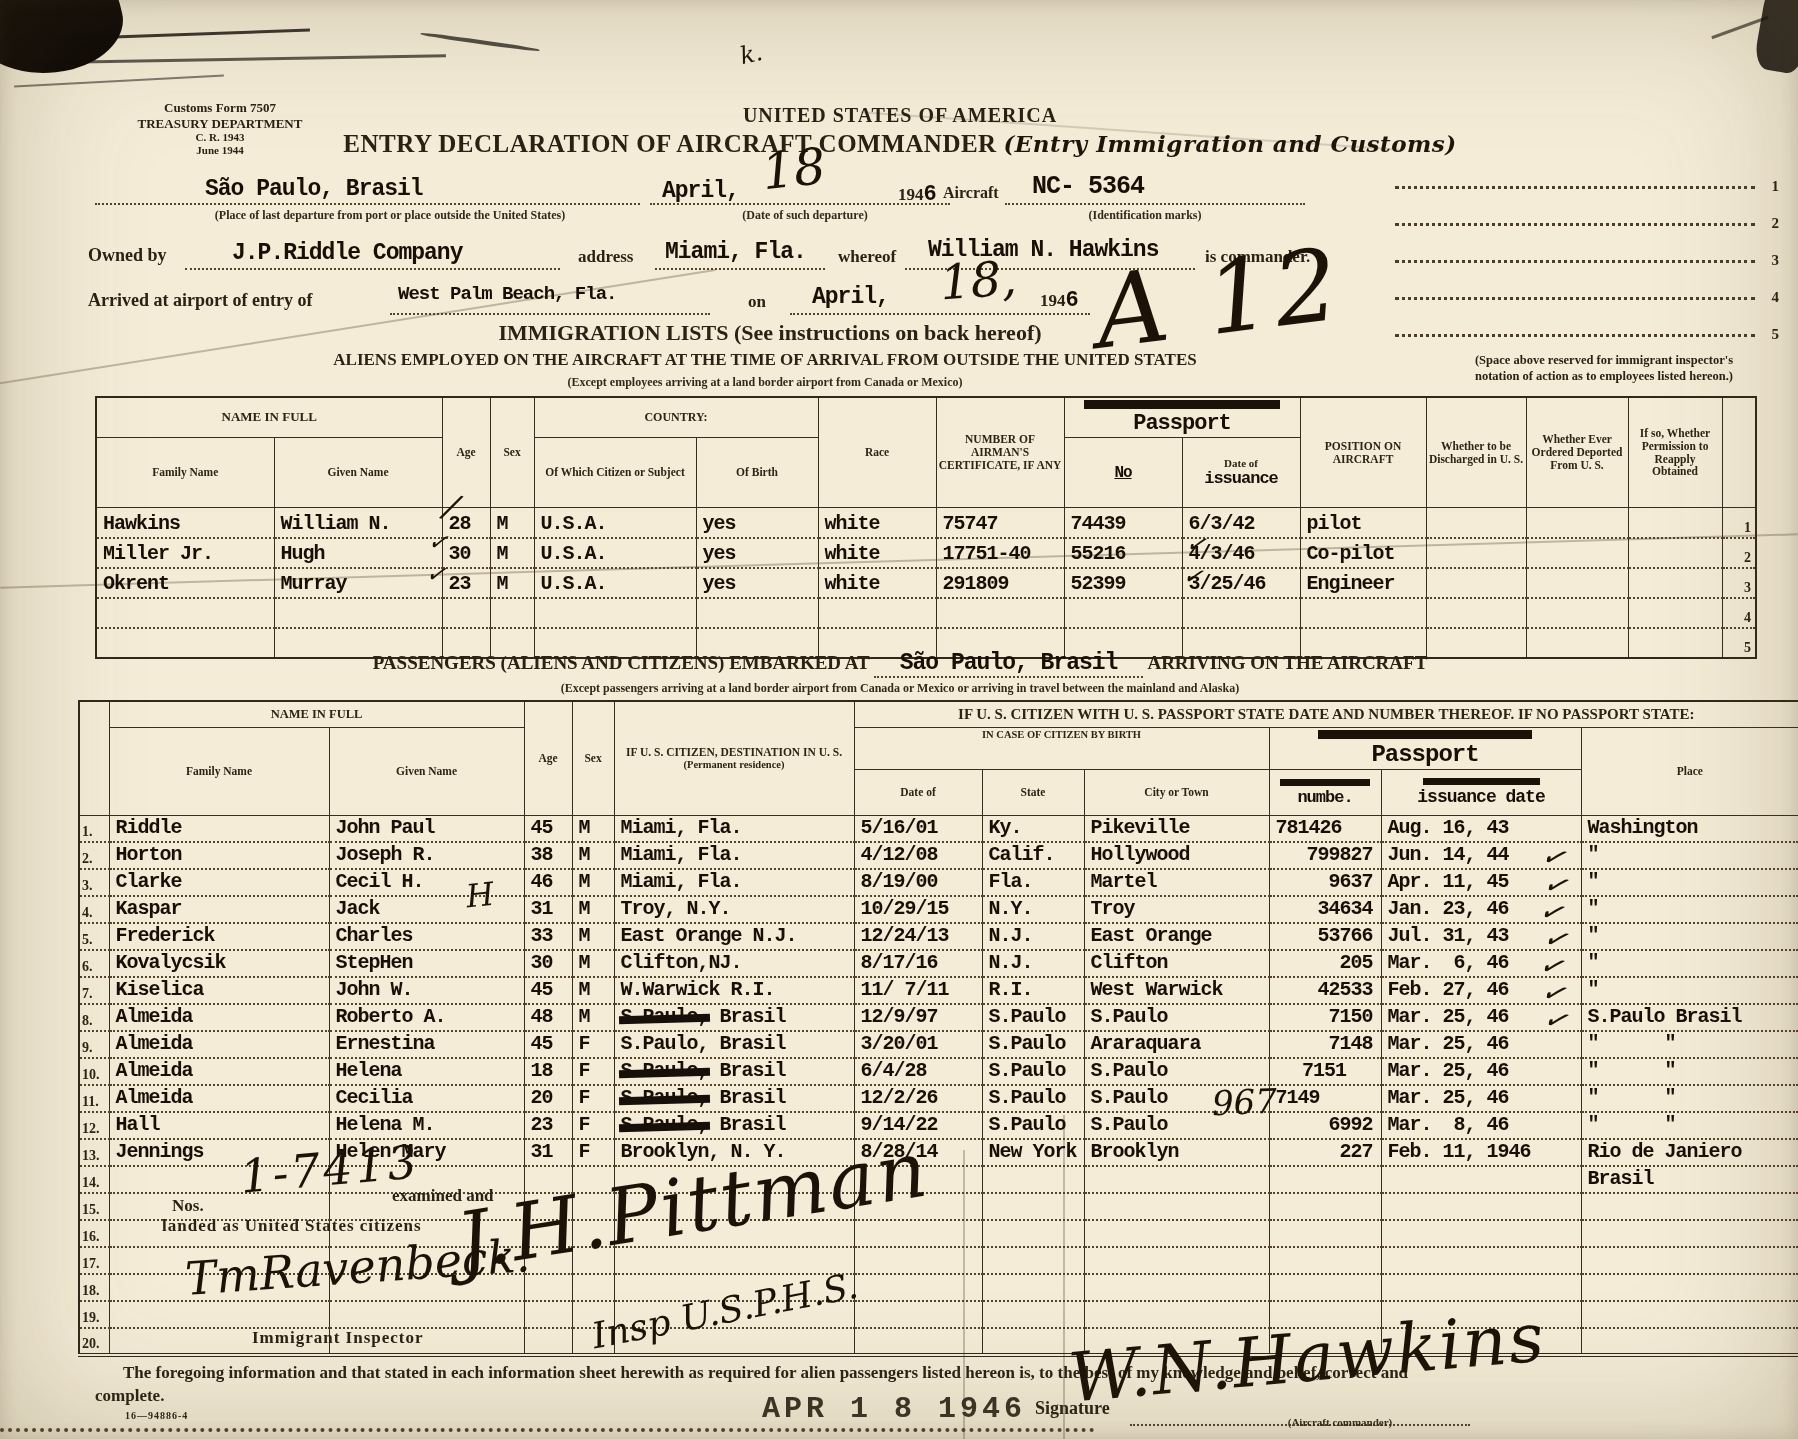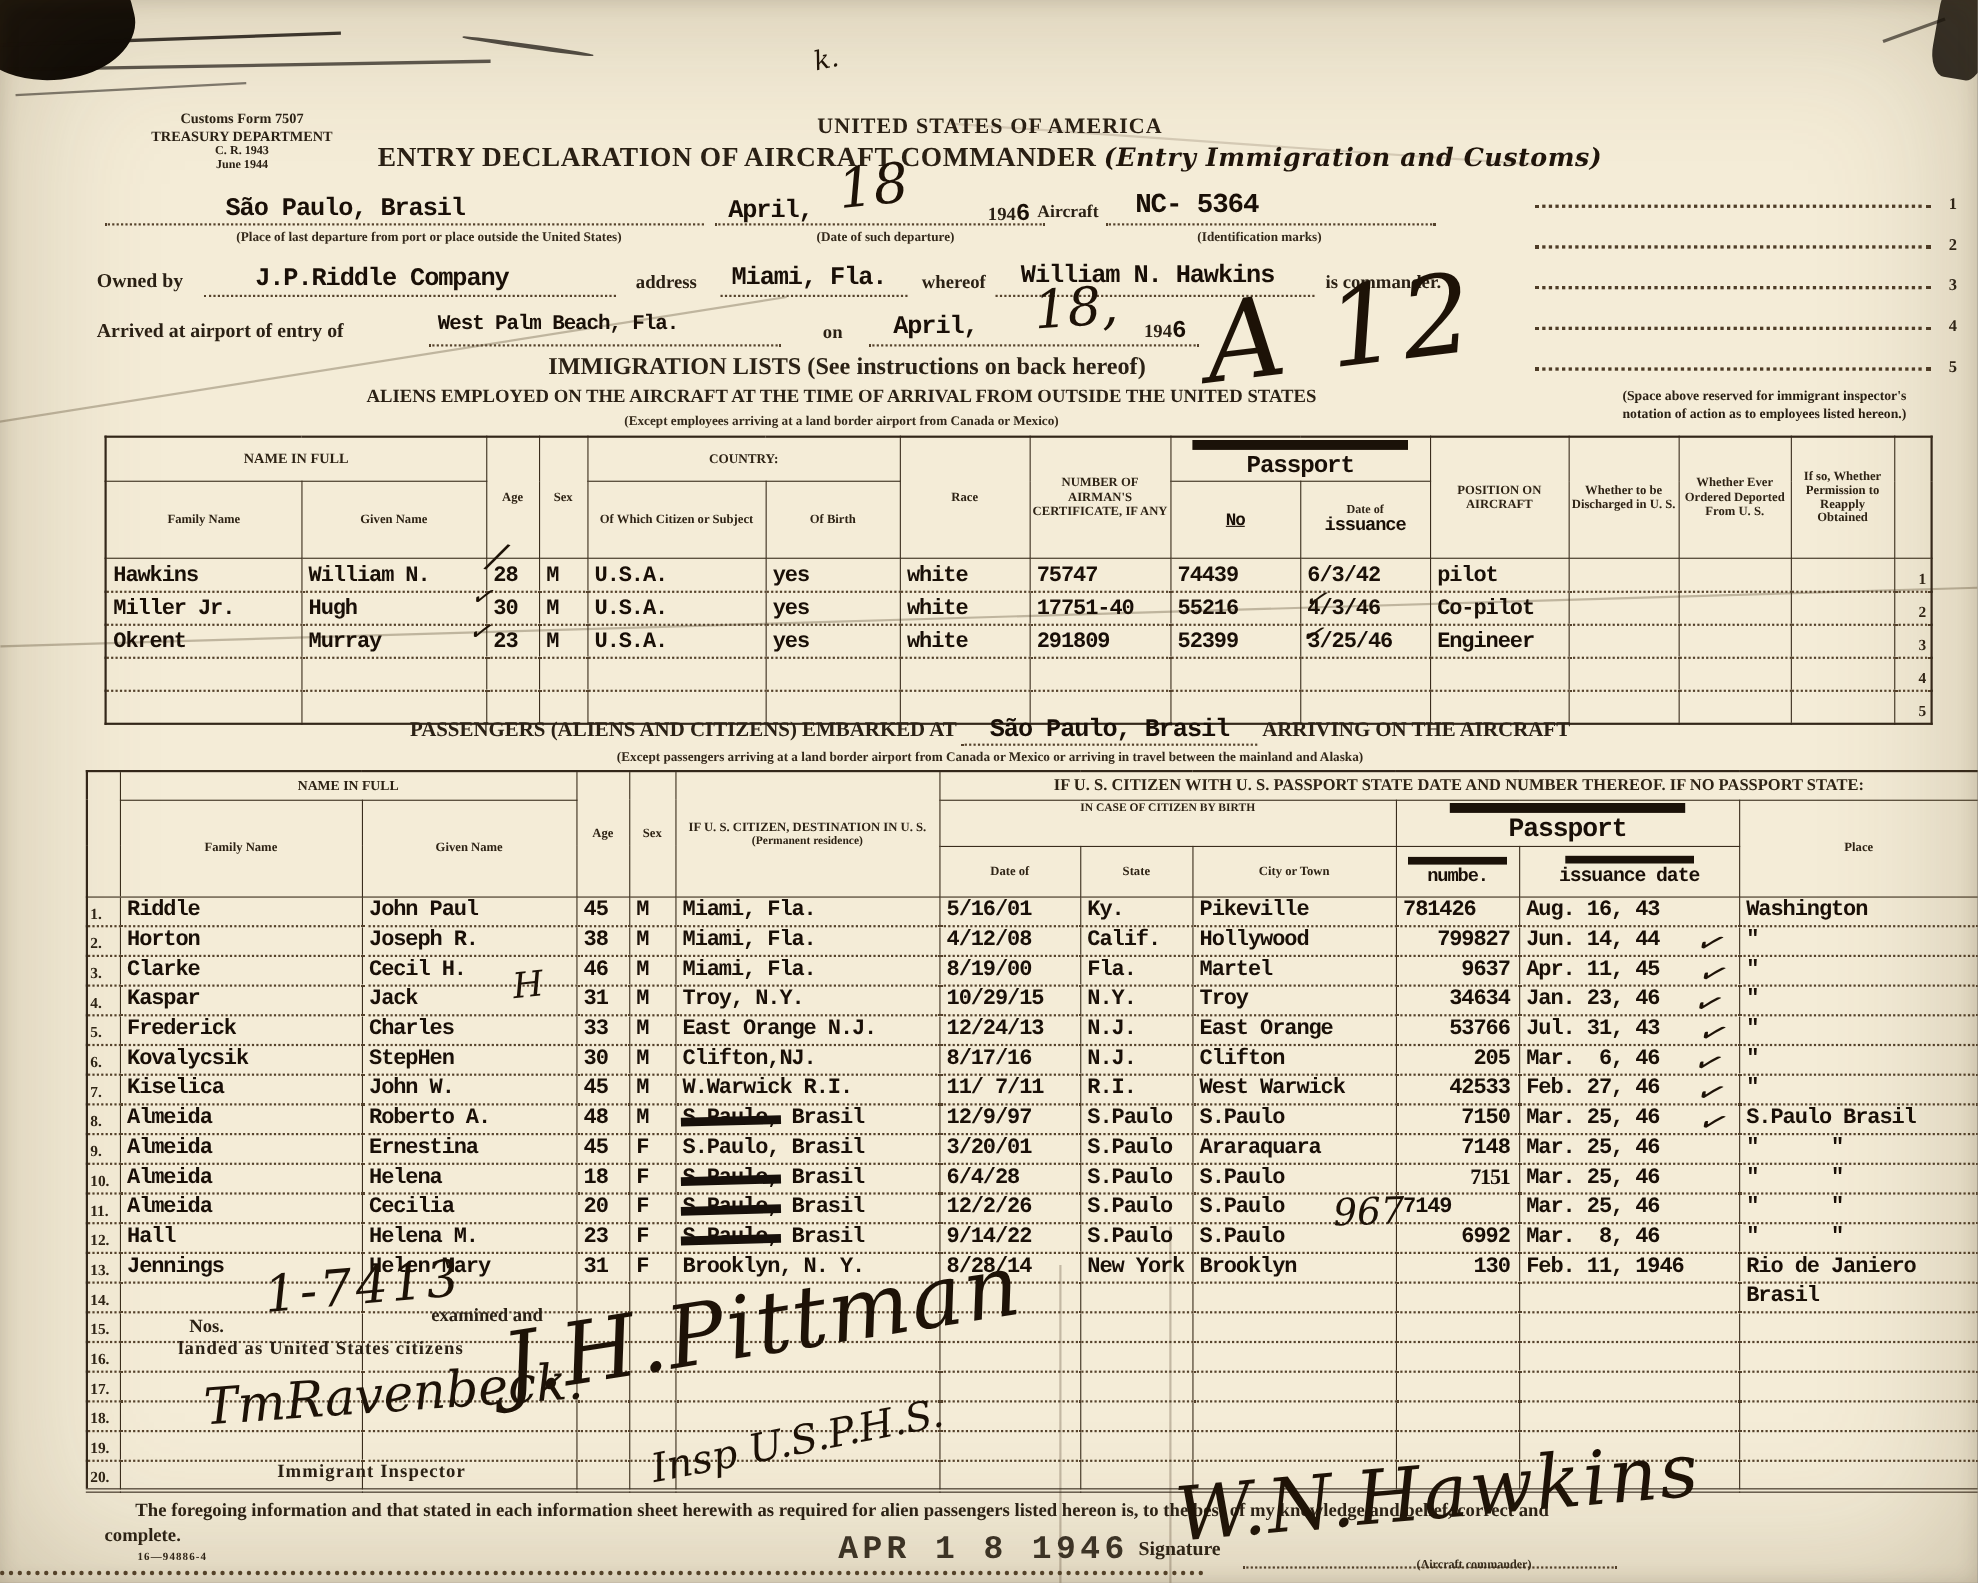--- a/index.html
+++ b/index.html
@@ -461,21 +461,21 @@
         <tr style="height: 27px;">
           <td class="numcell-l">10.</td>
           <td class="cell-typed">Almeida</td>
           <td class="cell-typed">Helena</td>
           <td class="cell-typed">18</td>
           <td class="cell-typed">F</td>
           <td class="cell-typed"><span class="struckink">S.Paulo,</span> Brasil</td>
           <td class="cell-typed">6/4/28</td>
           <td class="cell-typed">S.Paulo</td>
           <td class="cell-typed">S.Paulo</td>
-          <td class="cell-typed" style="text-align: right; padding-right: 8px; font-family: Liberation Serif, serif;">7151</td>
+          <td class="cell-typed" style="text-align: center; padding-right: 8px;">7151</td>
           <td class="cell-typed">Mar. 25, 46</td>
           <td class="cell-typed">"      "</td>
         </tr>
         <tr style="height: 27px;">
           <td class="numcell-l">11.</td>
           <td class="cell-typed">Almeida</td>
           <td class="cell-typed">Cecilia</td>
           <td class="cell-typed">20</td>
           <td class="cell-typed">F</td>
           <td class="cell-typed"><span class="struckink">S.Paulo,</span> Brasil</td>
@@ -503,21 +503,21 @@
         <tr style="height: 27px;">
           <td class="numcell-l">13.</td>
           <td class="cell-typed">Jennings</td>
           <td class="cell-typed">Helen Mary</td>
           <td class="cell-typed">31</td>
           <td class="cell-typed">F</td>
           <td class="cell-typed">Brooklyn, N. Y.</td>
           <td class="cell-typed">8/28/14</td>
           <td class="cell-typed">New York</td>
           <td class="cell-typed">Brooklyn</td>
-          <td class="cell-typed" style="text-align: right; padding-right: 8px;">130</td>
+          <td class="cell-typed" style="text-align: right; padding-right: 8px;">227</td>
           <td class="cell-typed">Feb. 11, 1946</td>
           <td class="cell-typed">Rio de Janiero</td>
         </tr>
         <tr style="height: 27px;">
           <td class="numcell-l">14.</td>
           <td class="cell-typed"></td>
           <td class="cell-typed"></td>
           <td class="cell-typed"></td>
           <td class="cell-typed"></td>
           <td class="cell-typed"></td>

